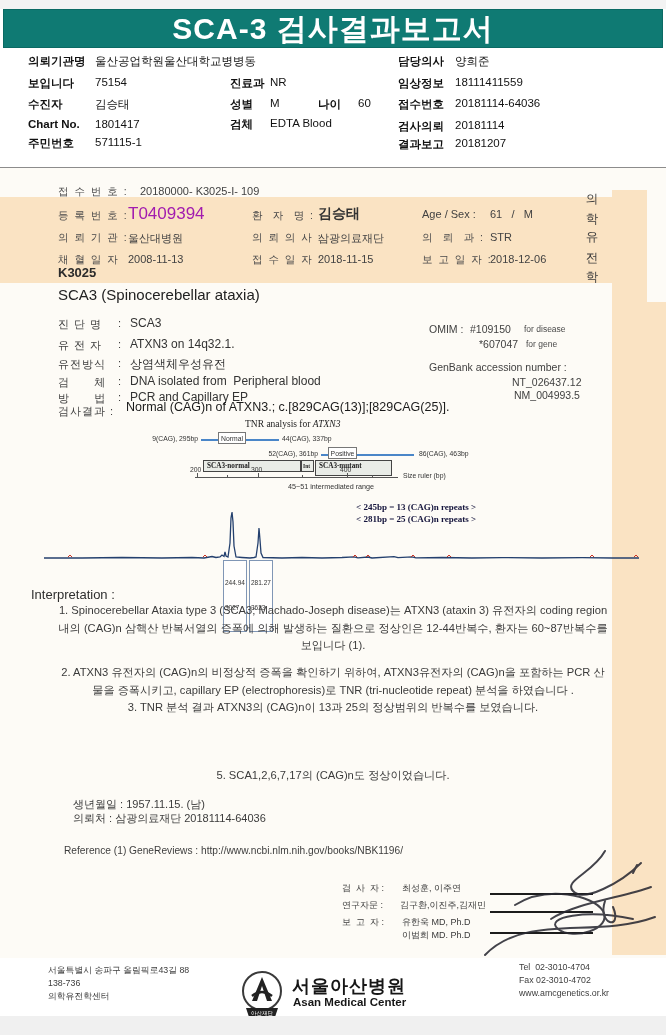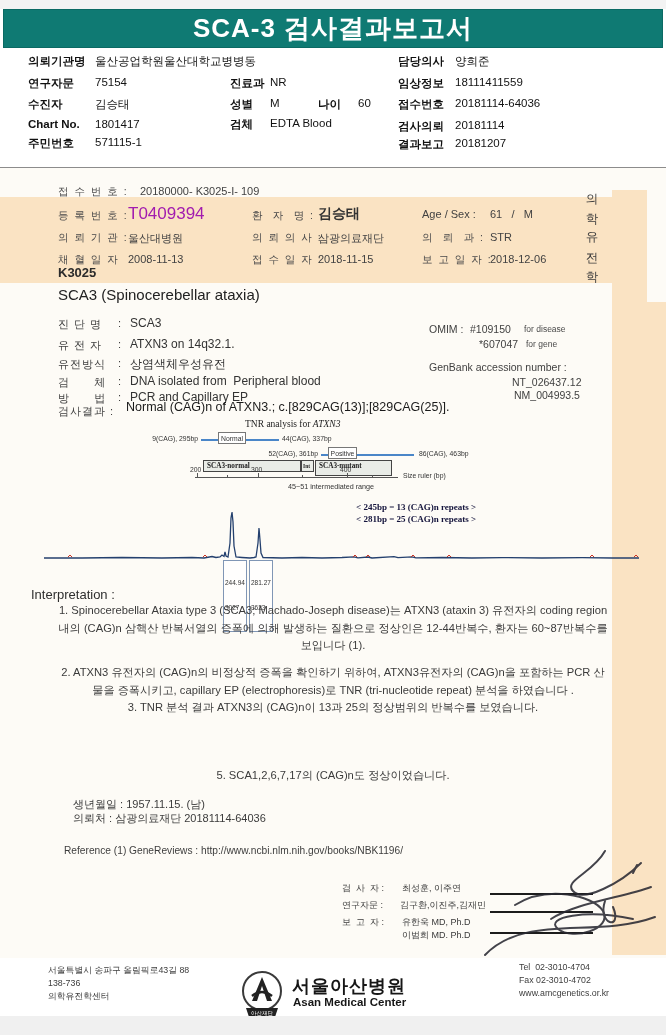--- a/index.html
+++ b/index.html
@@ -1,21 +1,21 @@
 <!DOCTYPE html>
 <html><head>
 <meta charset="utf-8">
 <style>
   html,body{margin:0;padding:0;}
   body{width:666px;height:1035px;font-family:"Liberation Sans",sans-serif;background:#e9e9e9;}
   .page{position:relative;width:666px;height:1035px;background:#ffffff;overflow:hidden;}
   .abs{position:absolute;}
   .topstrip{left:0;top:0;width:666px;height:9px;background:#f3f3f3;}
   .titlebar{left:3px;top:9px;width:660px;height:39px;background:#0f7a73;border:1px solid #0b6a64;box-sizing:border-box;text-align:center;}
-  .titlebar span{line-height:37px;color:#ffffff;font-size:26px;font-weight:700;letter-spacing:1px;}
+  .titlebar span{line-height:37px;color:#ffffff;font-size:30px;font-weight:700;letter-spacing:1px;}
   .il{font-weight:700;font-size:11.5px;color:#111;white-space:pre;}
   .iv{font-size:11.5px;color:#121212;white-space:pre;}
   .divider{left:0;top:167px;width:666px;height:1px;background:#8c8c8c;}
   .scanbg{left:0;top:168px;width:666px;height:790px;background:#fdfbf6;}
   .tanband{left:0;top:197px;width:640px;height:86px;background:#fae3c3;}
   .tanstrip{left:612px;top:190px;width:54px;height:765px;background:#fae3c3;}
   .notch{left:647px;top:190px;width:19px;height:112px;background:#fdfbf6;}
   .rl{font-size:10.5px;letter-spacing:1.5px;color:#4a4a4a;white-space:pre;}
   .rv{font-size:11px;color:#424242;white-space:pre;}
   .rvb{font-size:17px;font-weight:400;color:#a21caf;white-space:pre;}
@@ -45,21 +45,21 @@
 
 <div class="page">
 
   <div class="abs topstrip"></div>
   <div class="abs titlebar">
     <span>SCA-3 검사결과보고서</span>
   </div>
 
   <span class="abs il" style="left:28px;top:54px">의뢰기관명</span>
   <span class="abs iv" style="left:95px;top:54px">울산공업학원울산대학교병병동</span>
-  <span class="abs il" style="left:28px;top:76px">연구자문</span>
+  <span class="abs il" style="left:28px;top:76px">보입니다</span>
   <span class="abs iv" style="left:95px;top:76px">75154</span>
   <span class="abs il" style="left:28px;top:97px">수진자</span>
   <span class="abs iv" style="left:95px;top:97px">김승태</span>
   <span class="abs il" style="left:28px;top:118px">Chart No.</span>
   <span class="abs iv" style="left:95px;top:118px">1801417</span>
   <span class="abs il" style="left:28px;top:136px">주민번호</span>
   <span class="abs iv" style="left:95px;top:136px">571115-1</span>
 
   <span class="abs il" style="left:230px;top:76px">진료과</span>
   <span class="abs iv" style="left:270px;top:76px">NR</span>

